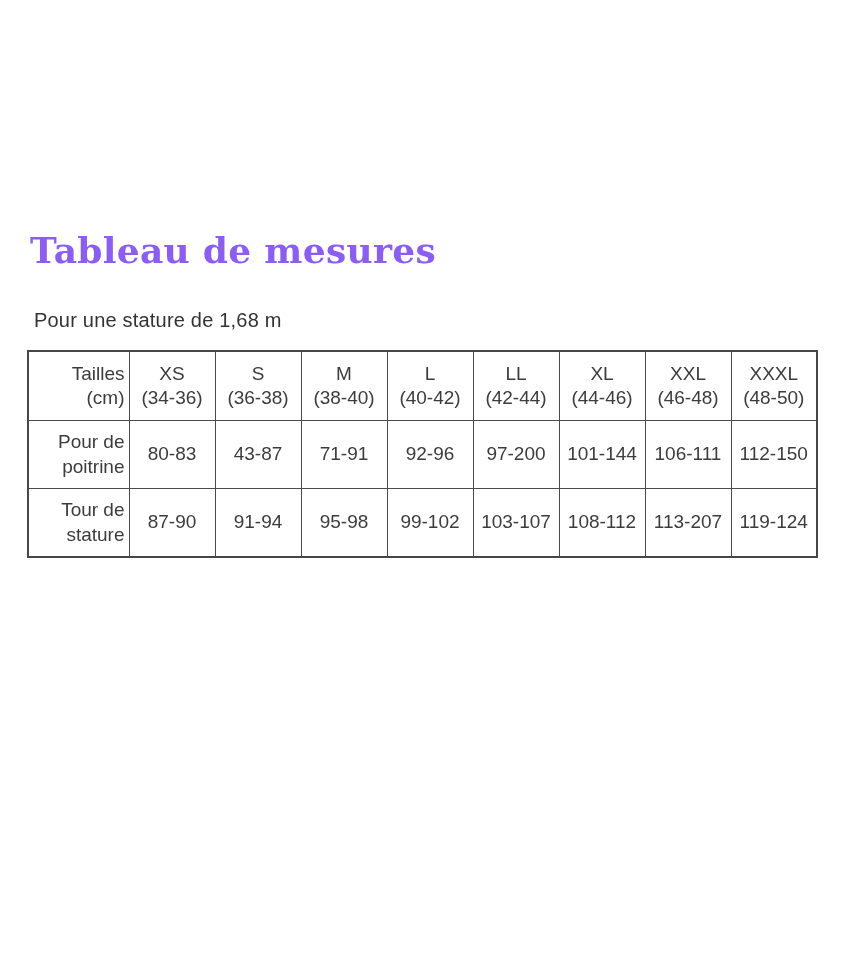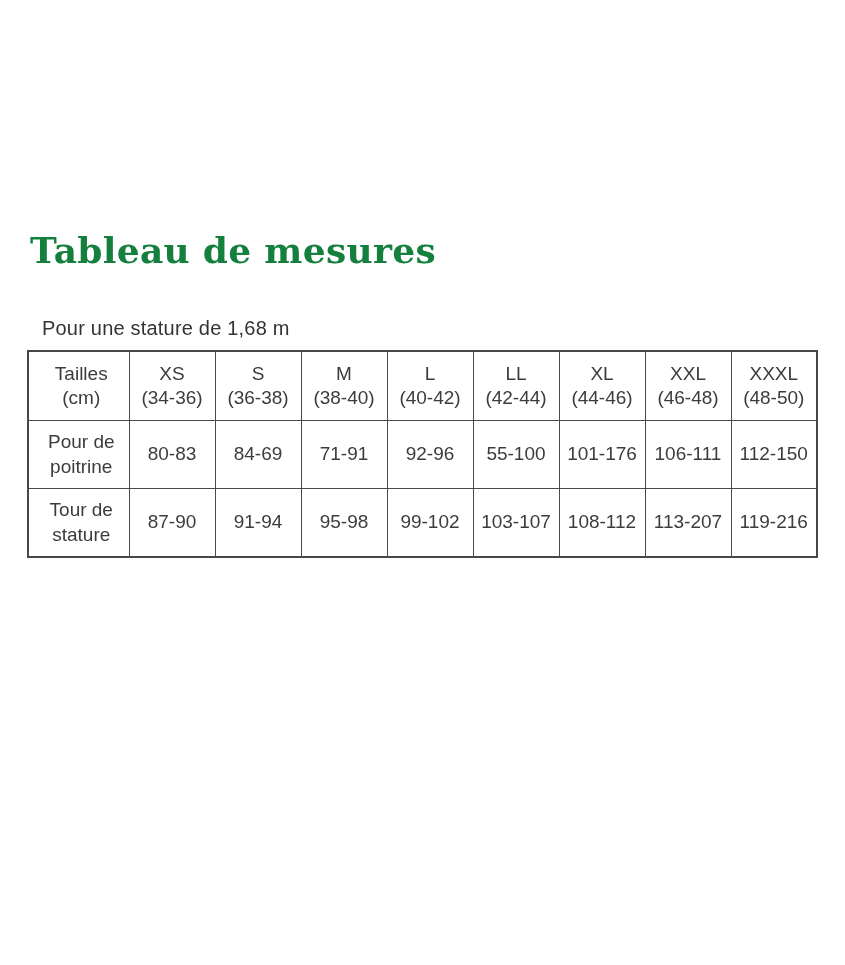--- a/index.html
+++ b/index.html
@@ -16,26 +16,26 @@
   }
   .title {
     position: absolute;
     left: 30px; top: 229px;
     margin: 0;
     font-family: "DejaVu Serif", serif;
     font-weight: 800;
     font-size: 36px;
     line-height: 1.2;
     letter-spacing: 0.3px;
-    color: #15803d;
+    color: #8b5cf6;
   }
   .subtitle {
     position: absolute;
     left: 30px; top: 303px;
-    margin: 12px;
+    margin: 4px;
     font-size: 20px;
     line-height: 1.3;
     color: #333333;
     letter-spacing: 0.2px;
   }
   table.measure {
     position: absolute;
     left: 27px; top: 350px;
     width: 791px;
     border-collapse: collapse;
@@ -50,21 +50,21 @@
     text-align: center;
     vertical-align: middle;
     line-height: 1.28;
     padding: 2px 2px;
     overflow: hidden;
   }
   table.measure col.label-col { width: 101px; }
   table.measure thead th { height: 64px; }
   table.measure tbody th, table.measure tbody td { height: 63px; }
   table.measure th.row-head {
-    text-align: center;
+    text-align: right;
     padding-left: 9px;
     padding-right: 4px;
   }
 </style>
 </head>
 <body>
 
 <div class="page">
   <h1 class="title">Tableau de mesures</h1>
   <p class="subtitle">Pour une stature de 1,68 m</p>
@@ -118,34 +118,34 @@
           <th>
             <div>XXXL</div>
             <div>(48-50)</div>
           </th>
         </tr>
     </thead>
     <tbody>
         <tr>
           <th class="row-head">Pour de poitrine</th>
           <td>80-83</td>
-          <td>84-69</td>
+          <td>43-87</td>
           <td>71-91</td>
           <td>92-96</td>
-          <td>55-100</td>
-          <td>101-176</td>
+          <td>97-200</td>
+          <td>101-144</td>
           <td>106-111</td>
           <td>112-150</td>
         </tr>
         <tr>
           <th class="row-head">Tour de stature</th>
           <td>87-90</td>
           <td>91-94</td>
           <td>95-98</td>
           <td>99-102</td>
           <td>103-107</td>
           <td>108-112</td>
           <td>113-207</td>
-          <td>119-216</td>
+          <td>119-124</td>
         </tr>
       </tbody>
   </table>
 </div>
 
 </body></html>

